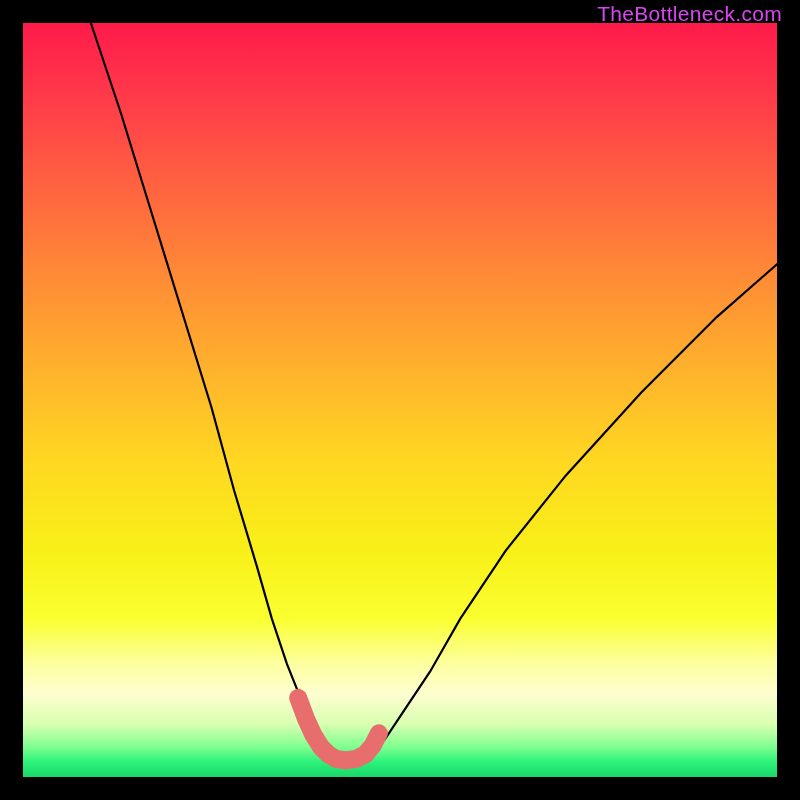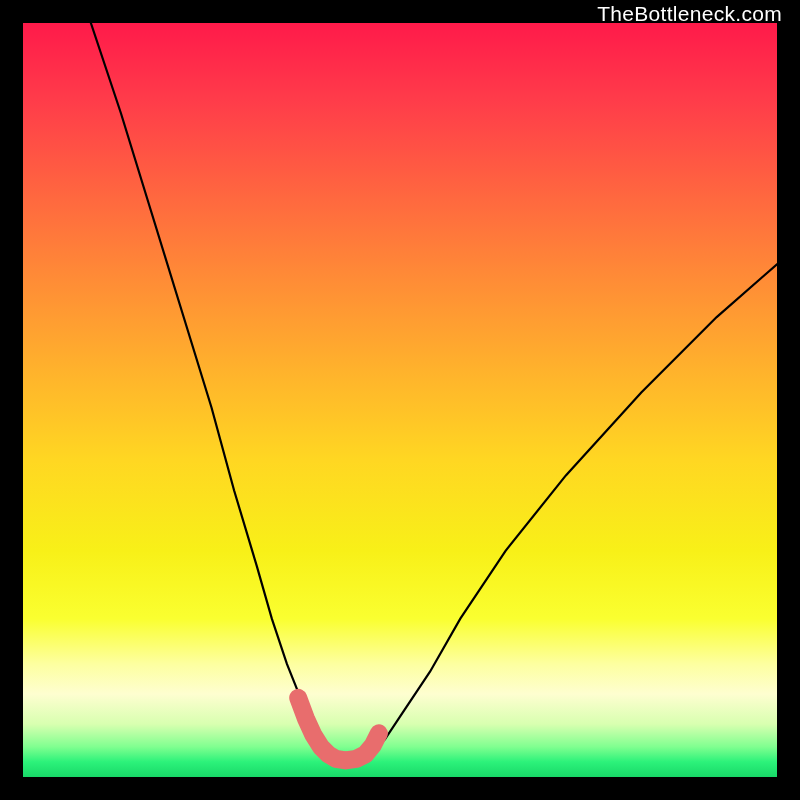--- a/index.html
+++ b/index.html
@@ -31,21 +31,21 @@
       #d8ffb0 93%,
       #80ff90 96%,
       #2cf27a 98%,
       #18d868 100%
     );
   }
   .attribution {
     position: absolute;
     top: 2px;
     right: 18px;
-    color: #ffffff;
+    color: #d946ef;
     font-size: 21px;
     font-weight: 500;
     letter-spacing: 0.3px;
   }
   svg.curve-layer {
     position: absolute;
     left: 23px;
     top: 23px;
     width: 754px;
     height: 754px;

